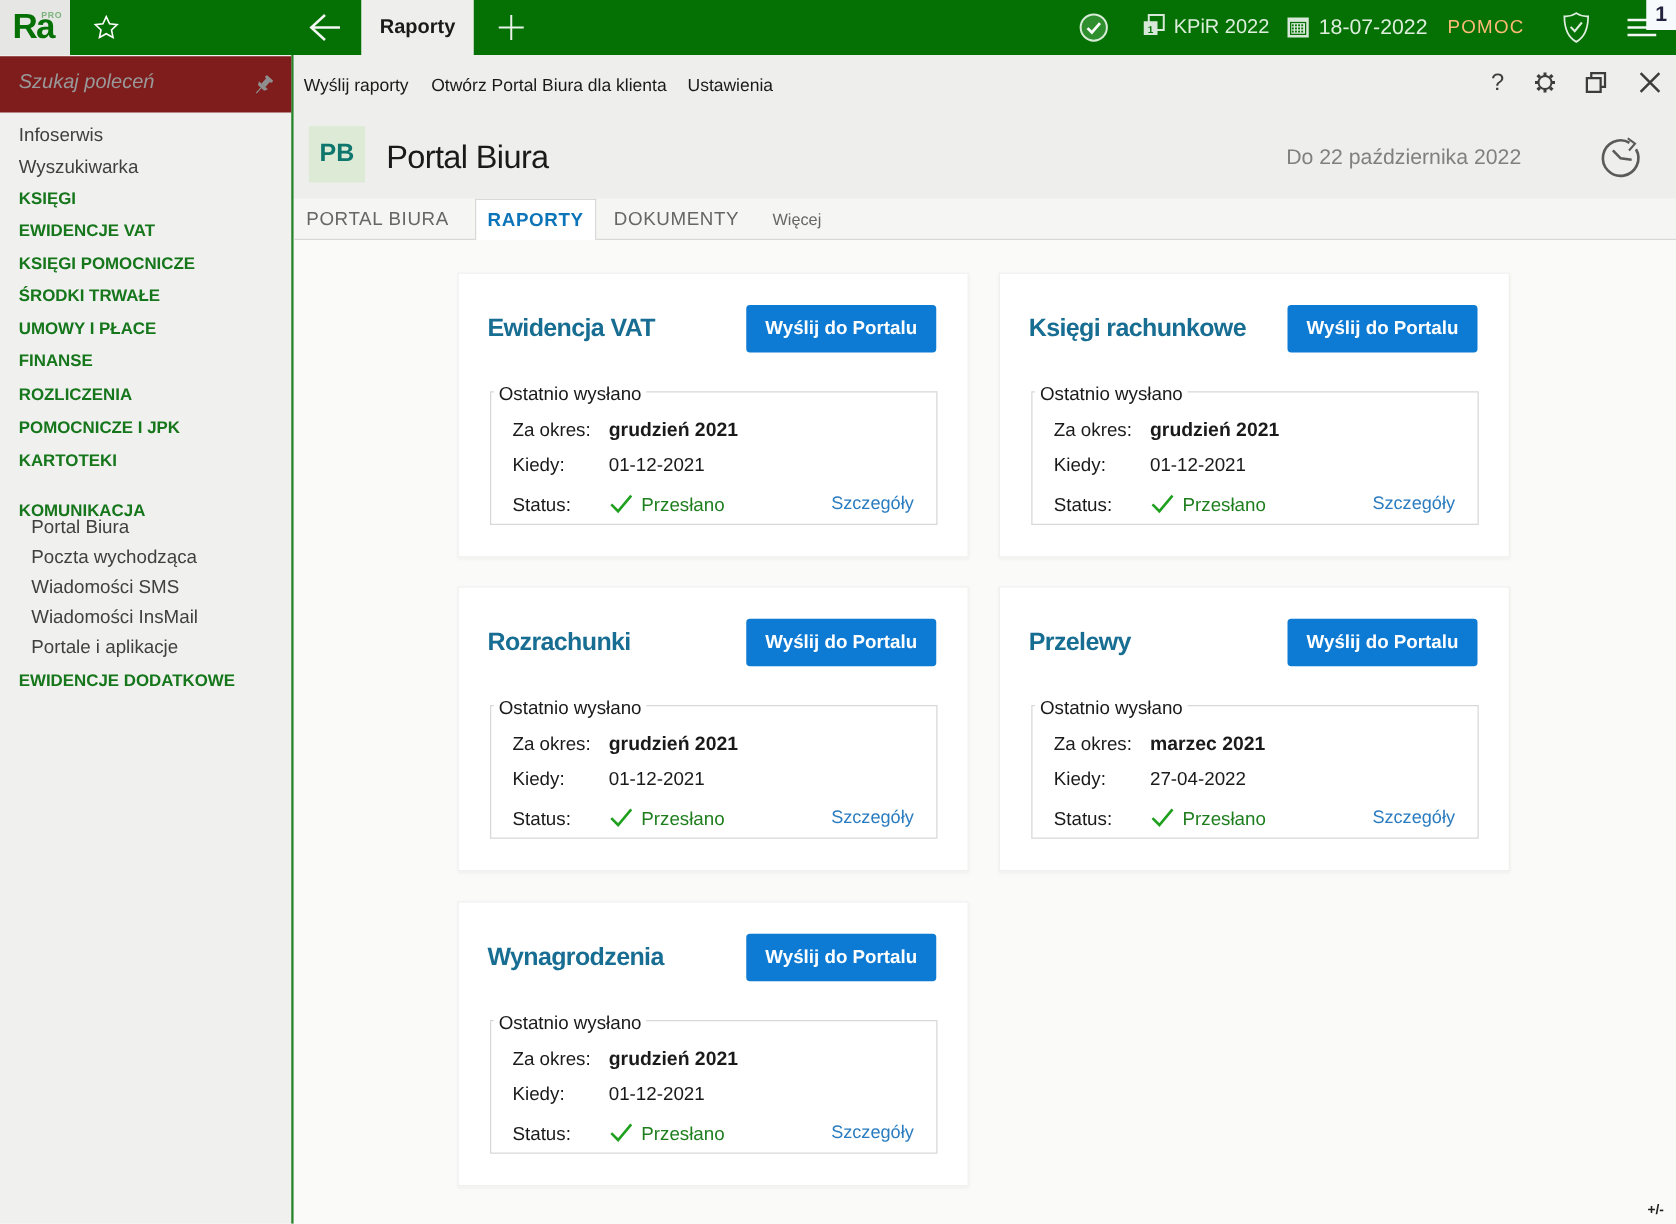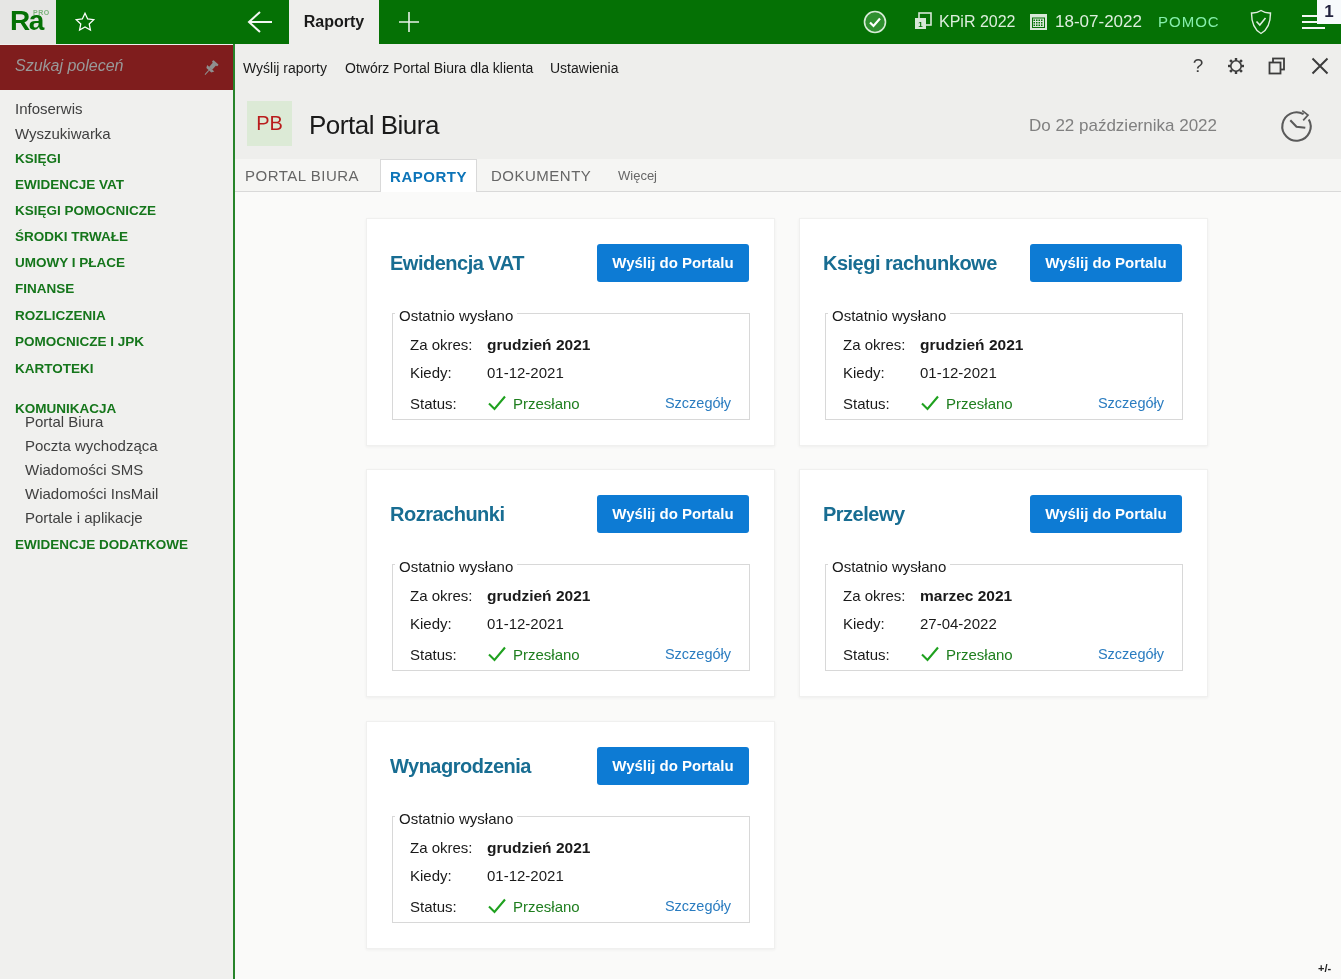--- a/index.html
+++ b/index.html
@@ -13,21 +13,21 @@
 #logo .pro { position:absolute; left:33px; top:9px; font-size:7px; font-weight:bold; color:#7cb37c; letter-spacing:0.5px; }
 #star { position:absolute; left:74px; top:11px; }
 #backarrow { position:absolute; left:246px; top:9px; }
 #tab-raporty { position:absolute; left:289px; top:0; width:90px; height:44px; background:#eeeeec; color:#1a1a1a; font-size:16px; font-weight:bold; text-align:center; line-height:44px; }
 #plus { position:absolute; left:397px; top:10px; }
 #chk-circle { position:absolute; left:863px; top:10px; }
 #kpir { position:absolute; left:914px; top:0; height:44px; color:#ddeedd; font-size:16px; line-height:44px; }
 #kpir svg { vertical-align:-3px; margin-right:7px; }
 #caldate { position:absolute; left:1029px; top:0; height:44px; color:#ddeedd; font-size:17px; line-height:44px; }
 #caldate svg { vertical-align:-4px; margin-right:7px; }
-#pomoc { position:absolute; left:1158px; top:0; height:44px; color:#86efac; font-size:15px; line-height:44px; letter-spacing:1px; }
+#pomoc { position:absolute; left:1158px; top:0; height:44px; color:#fdba74; font-size:15px; line-height:44px; letter-spacing:1px; }
 #shield { position:absolute; left:1249px; top:9px; }
 #burger { position:absolute; left:1302px; top:15px; }
 #burger div { width:23px; height:2px; background:#f4f8f4; margin-bottom:4px; }
 #badge1 { position:absolute; left:1317px; top:0; width:24px; height:24px; background:#f7fafc; color:#23233f; font-size:17px; font-weight:bold; text-align:center; line-height:24px; }
 
 
 #sidebar { position:absolute; left:0; top:44px; width:235px; height:935px; background:#f0f0ee; border-right:2px solid #27842a; }
 #search { position:absolute; left:0; top:1px; width:233px; height:45px; background:#7f1d1d; }
 #search .txt { position:absolute; left:15px; top:12px; font-style:italic; color:#999999; font-size:16px; }
 #search svg { position:absolute; right:12px; top:13px; }
@@ -38,21 +38,21 @@
 .m-s { left:25px; font-size:15px; color:#404040; }
 #moje { position:absolute; left:0; top:889px; width:233px; height:46px; background:#e0e0de; }
 #moje svg { position:absolute; left:22px; top:10px; }
 #moje span { position:absolute; left:56px; top:13px; font-size:15px; font-weight:bold; color:#15761b; letter-spacing:0.3px; }
 
 
 #main { position:absolute; left:235px; top:44px; width:1106px; height:767px; }
 #toolbar { position:absolute; left:0; top:0; width:1106px; height:115px; background:#eeeeec; }
 #toolbar .cmd { position:absolute; top:16px; font-size:14px; color:#1a1a1a; }
 #toolbar .ic { position:absolute; top:11px; }
-#pbbadge { position:absolute; left:12px; top:57px; width:45px; height:45px; background:#dcead6; color:#b91c1c; font-size:20px; font-weight:normal; text-align:center; line-height:45px; }
+#pbbadge { position:absolute; left:12px; top:57px; width:45px; height:45px; background:#dcead6; color:#0f766e; font-size:20px; font-weight:bold; text-align:center; line-height:45px; }
 #title { position:absolute; left:74px; top:66px; font-size:26px; letter-spacing:-0.5px; color:#1a1a1a; }
 #daterange { position:absolute; left:768px; width:214px; text-align:right; top:72px; font-size:17px; color:#808080; }
 #clockicon { position:absolute; left:1043px; top:64px; }
 
 #tabbar { position:absolute; left:0; top:115px; width:1106px; height:33px; background:#f5f5f3; border-bottom:1px solid #d9d9d9; }
 .tab { position:absolute; top:0; height:33px; font-size:15px; line-height:33px; color:#666666; letter-spacing:0.5px; }
 #tab2 { left:145px; width:97px; background:#ffffff; border:1px solid #d9d9d9; border-bottom:none; height:34px; text-align:center; color:#0c74b8; font-weight:bold; }
 
 #content { position:absolute; left:0; top:148px; width:1106px; height:787px; background:#fafaf9; }
 .card { position:absolute; width:409px; height:228px; background:#ffffff; box-shadow:0 1px 3px rgba(0,0,0,0.05); border:1px solid #f0f0ef; }

